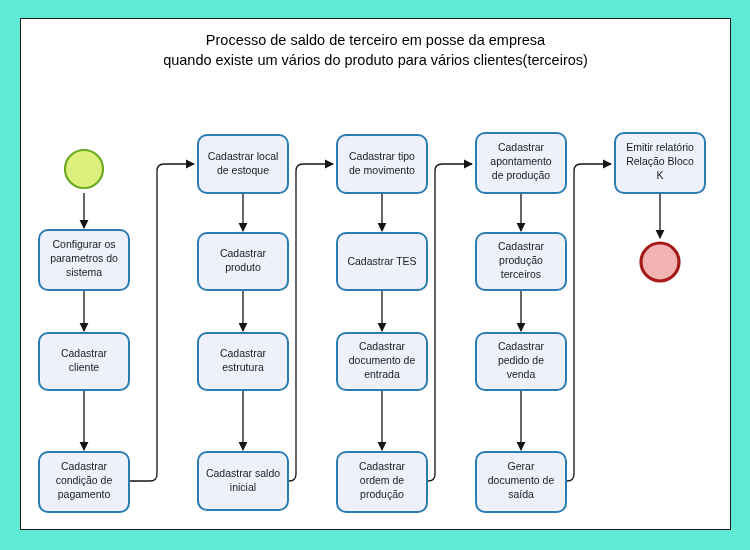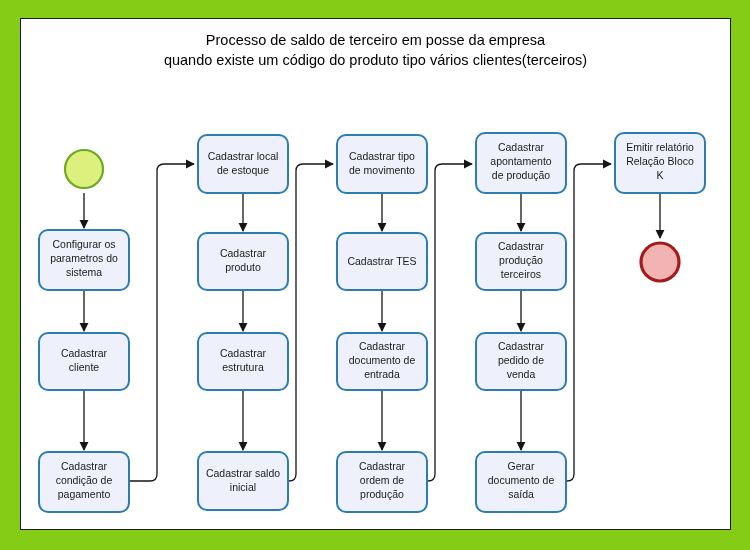--- a/index.html
+++ b/index.html
@@ -1,18 +1,18 @@
 <!DOCTYPE html>
 <html><head>
 <meta charset="utf-8">
 <style>
   html,body{margin:0;padding:0;background:#ffffff;}
   body{width:750px;height:550px;overflow:hidden;
        font-family:"Liberation Sans","DejaVu Sans",sans-serif;}
-  #stage{position:relative;width:750px;height:550px;background:#84cc16;}
+  #stage{position:relative;width:750px;height:550px;background:#5eead4;}
   #frame{position:absolute;left:20px;top:18px;width:711px;height:512px;
          border:1.5px solid #1a1a1a;background:#ffffff;box-sizing:border-box;}
   #title{position:absolute;left:20px;top:30px;width:711px;text-align:center;
          color:#000000;font-size:14.5px;line-height:20px;font-weight:400;}
   #title div{white-space:nowrap;}
   svg#flow{position:absolute;left:0;top:0;width:750px;height:550px;}
   .node-rect{fill:#eef0fc;stroke:#2b7cb0;stroke-width:2;}
   .node-text{fill:#1b1b1b;font-family:"Liberation Sans","DejaVu Sans",sans-serif;
              font-size:10.5px;text-anchor:middle;}
   .edge{fill:none;stroke:#151515;stroke-width:1.3;}
@@ -21,21 +21,21 @@
 </style>
 </head>
 <body>
 
 <div id="stage">
 
   <div id="frame"></div>
 
   <div id="title">
     <div>Processo de saldo de terceiro em posse da empresa</div>
-    <div>quando existe um código do produto tipo vários clientes(terceiros)</div>
+    <div>quando existe um vários do produto para vários clientes(terceiros)</div>
   </div>
 
   <svg id="flow" viewBox="0 0 750 550">
     <defs>
       <marker id="arrow" viewBox="0 0 10 10" refX="9" refY="5" markerWidth="7" markerHeight="7" orient="auto-start-reverse">
         <path d="M 0 0 L 10 5 L 0 10 z" fill="#151515"></path>
       </marker>
     </defs>
 
     <g>

